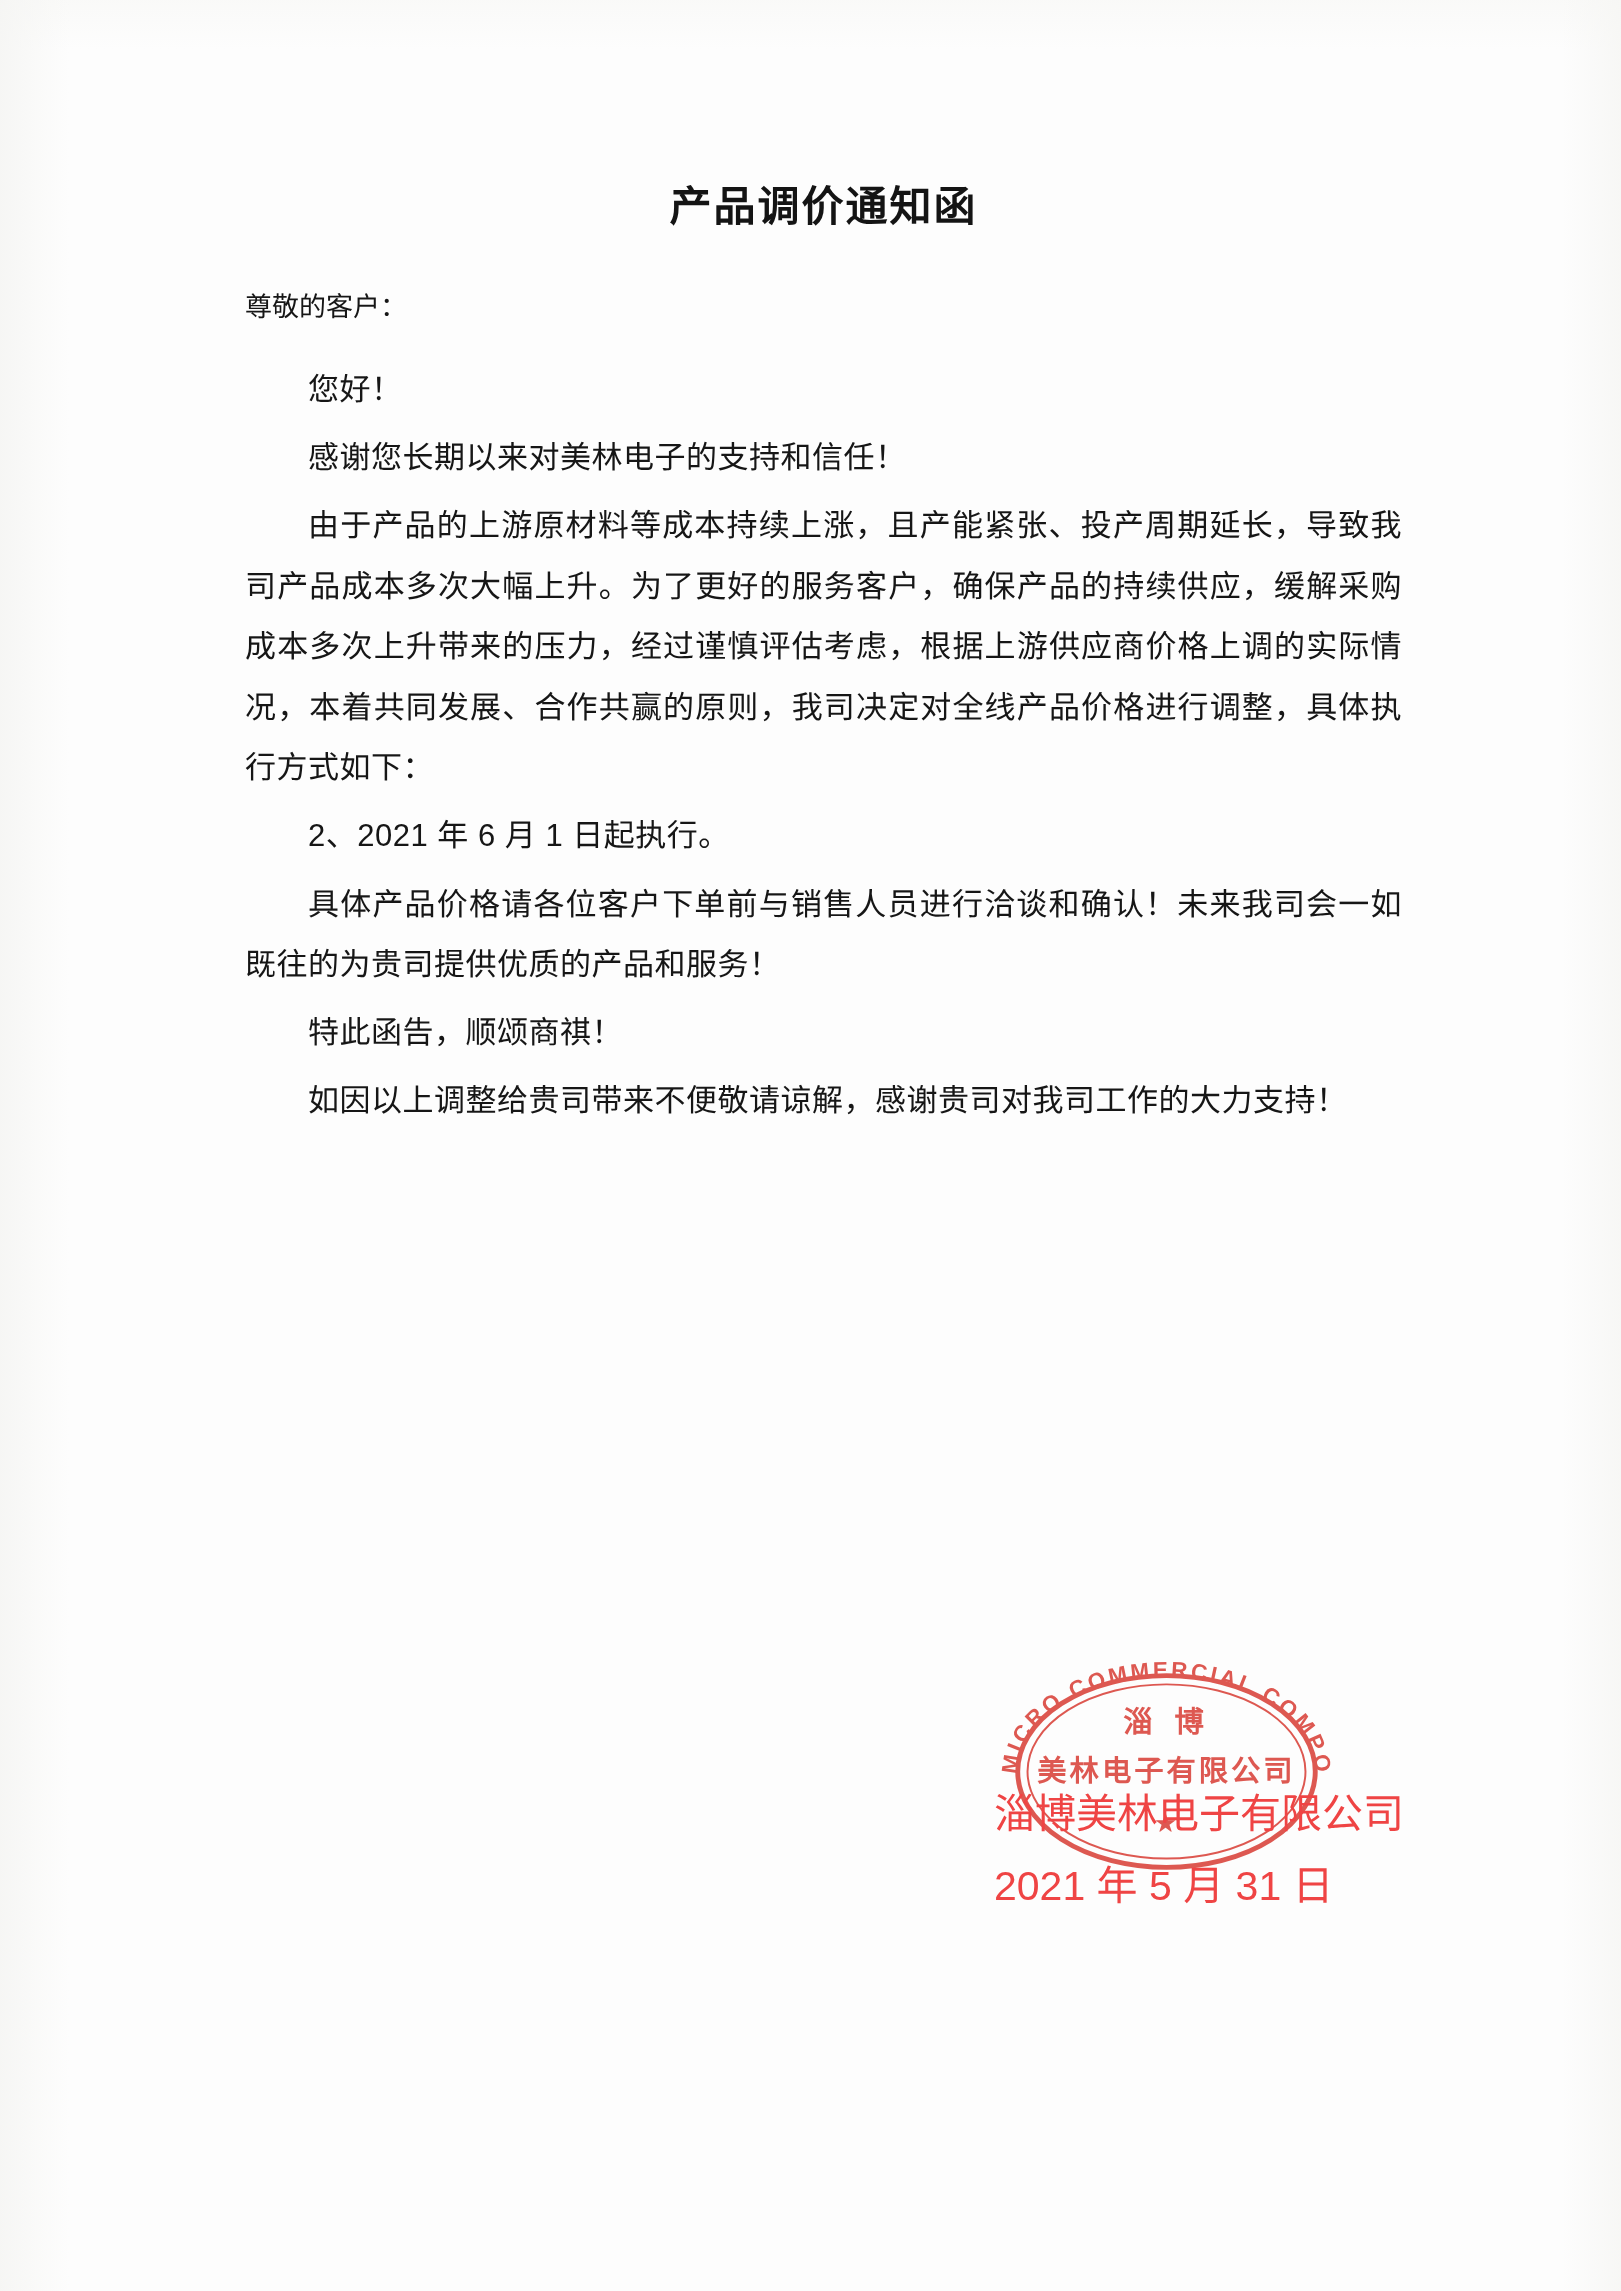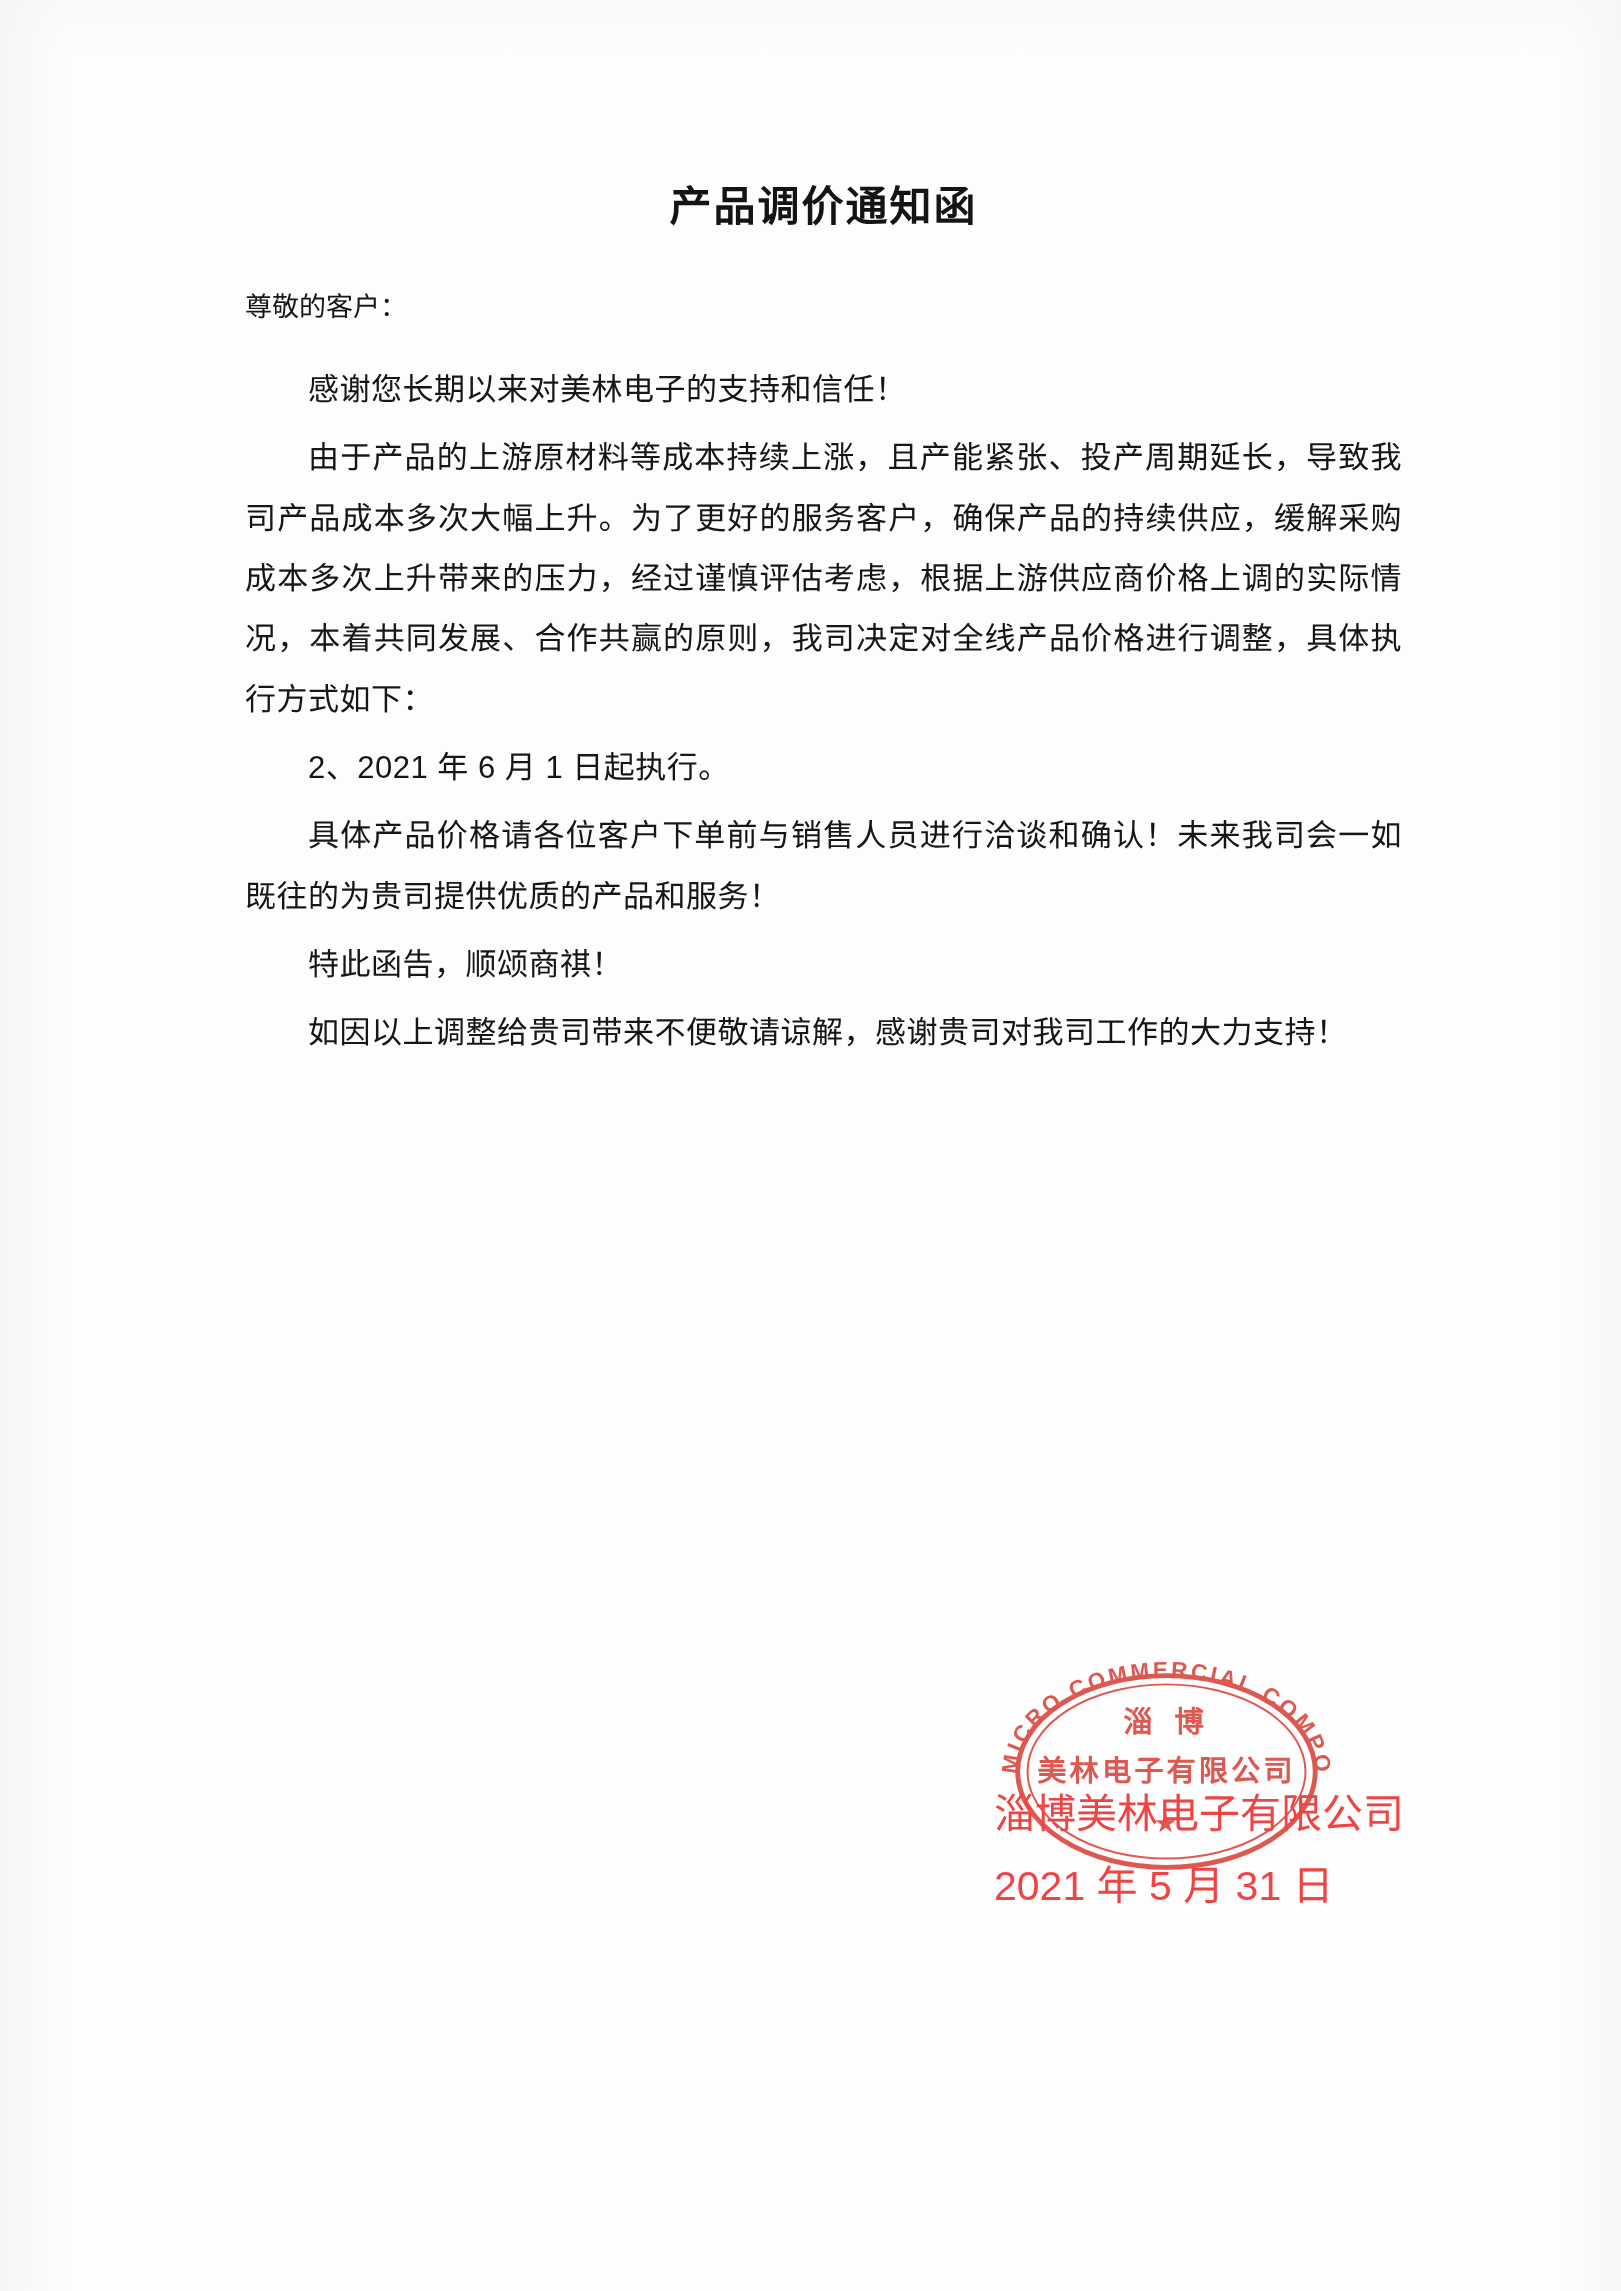--- a/index.html
+++ b/index.html
@@ -99,20 +99,21 @@
 <body>
 
 <div class="page">
 
   <div class="doc-body">
 
     <h1 class="doc-title">产品调价通知函</h1>
 
     <p class="salutation">尊敬的客户：</p>
 
+    <p class="para">您好！</p>
 
     <p class="para">感谢您长期以来对美林电子的支持和信任！</p>
 
     <p class="para">由于产品的上游原材料等成本持续上涨，且产能紧张、投产周期延长，导致我司产品成本多次大幅上升。为了更好的服务客户，确保产品的持续供应，缓解采购成本多次上升带来的压力，经过谨慎评估考虑，根据上游供应商价格上调的实际情况，本着共同发展、合作共赢的原则，我司决定对全线产品价格进行调整，具体执行方式如下：</p>
 
 
     <p class="para">2、2021 年 6 月 1 日起执行。</p>
 
     <p class="para">具体产品价格请各位客户下单前与销售人员进行洽谈和确认！未来我司会一如既往的为贵司提供优质的产品和服务！</p>
 

